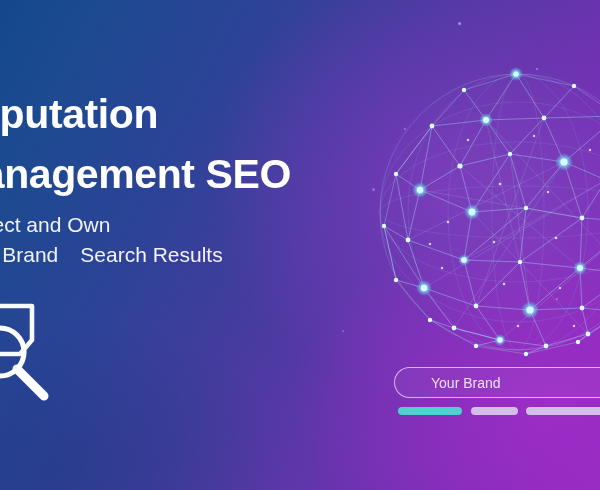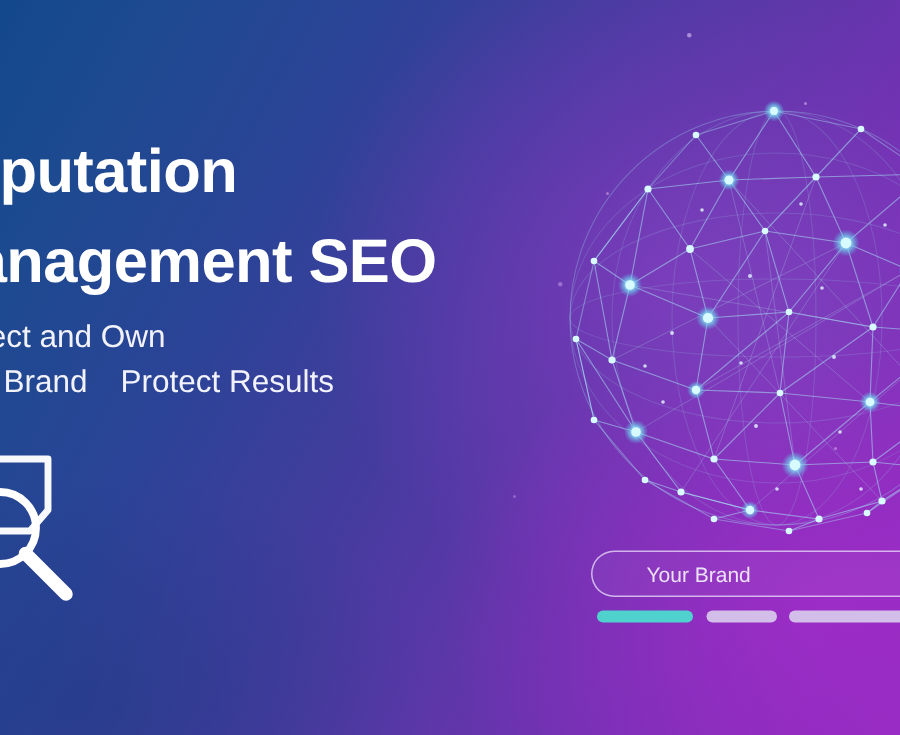--- a/index.html
+++ b/index.html
@@ -299,21 +299,21 @@
   </div>
 
   <h1 class="headline">
     <span class="l1">Reputation</span>
     <span class="l2">Management SEO</span>
   </h1>
 
   <p class="subhead">
     <span class="s1">Protect and Own</span>
     <span class="s2">
-      <span>Your Brand</span><span class="gap"></span><span>Protect Results</span>
+      <span>Your Brand</span><span class="gap"></span><span>Search Results</span>
     </span>
   </p>
 
   <div class="brand-icon">
     <svg viewBox="0 0 96 106" xmlns="http://www.w3.org/2000/svg">
       <g fill="none" stroke="#ffffff" stroke-width="4.6" stroke-linejoin="round" stroke-linecap="round">
         <path d="M12 10 L62 10 L62 44 L50 58 L22 58 L12 48 Z" stroke-opacity="0.97"></path>
       </g>
       <g fill="none" stroke="#ffffff" stroke-width="5.2">
         <circle cx="30" cy="56" r="24"></circle>

